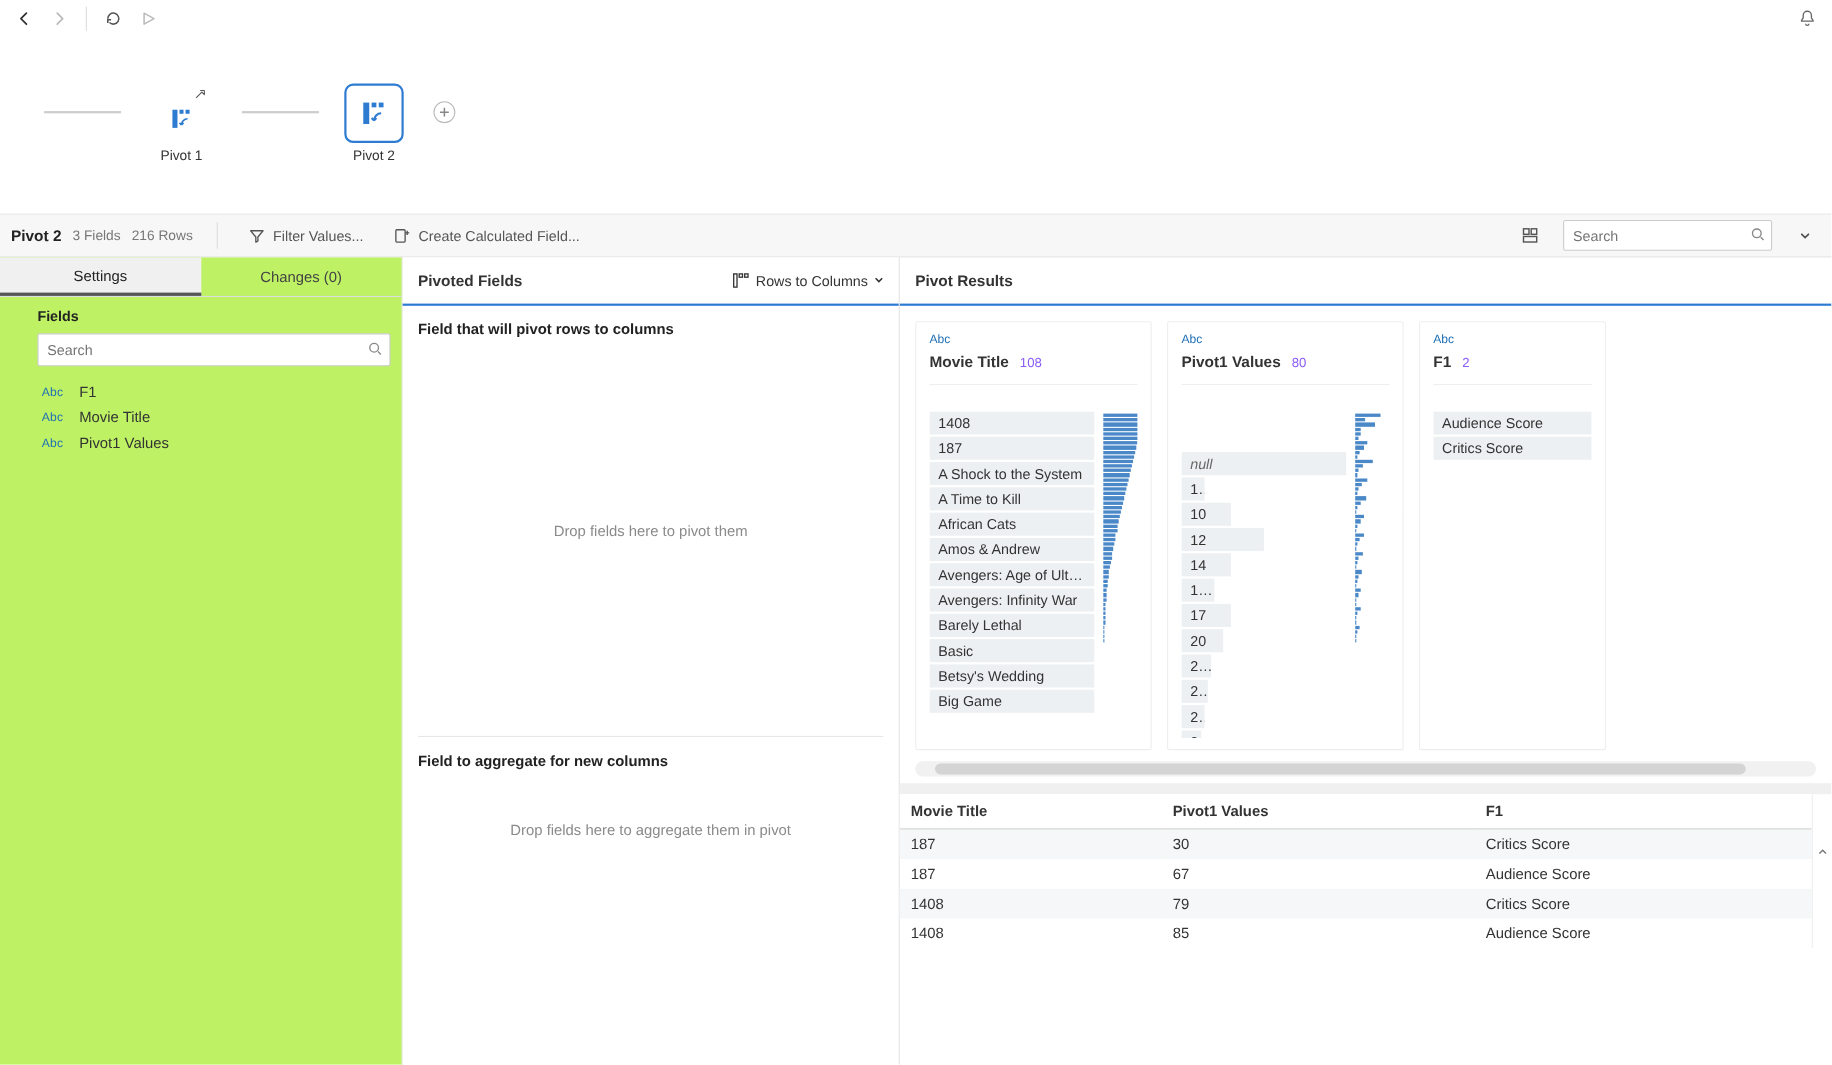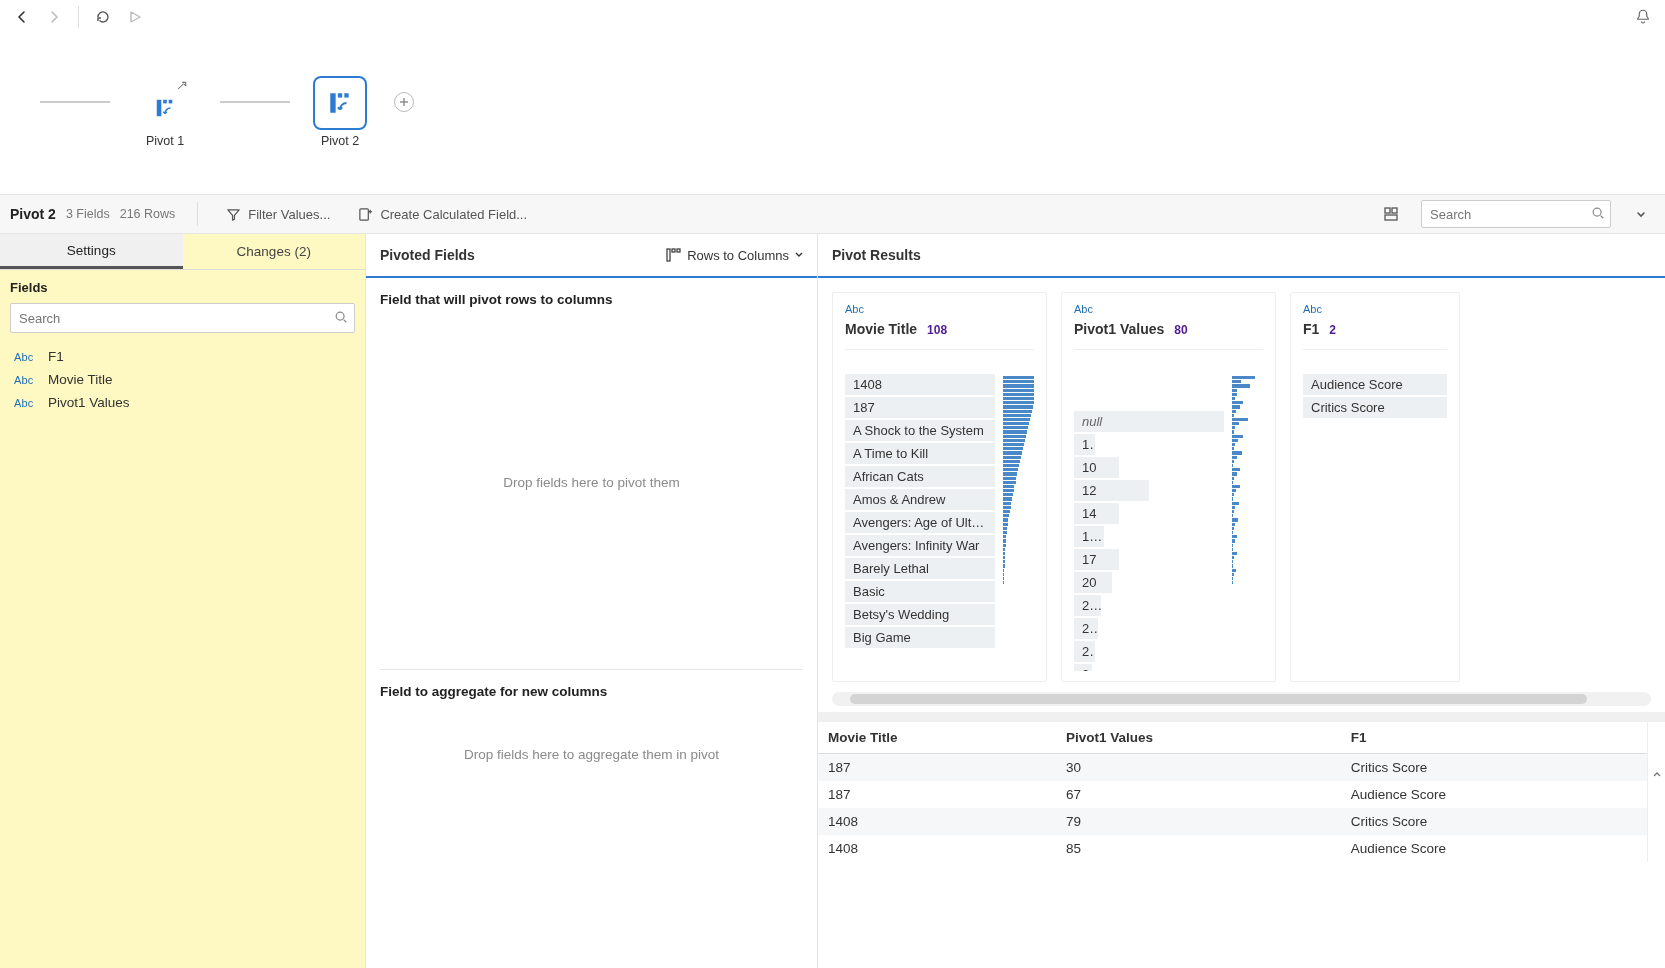--- a/index.html
+++ b/index.html
@@ -35,25 +35,25 @@
   .spacer { flex:1; }
   .ab-search { position:relative; width:190px; }
   .ab-search input { width:100%; height:28px; border:1px solid #ccc; border-radius:2px; padding:0 26px 0 8px; font-size:13px; background:#fff;}
   .ab-search .s-icon { position:absolute; right:6px; top:6px; color:#888;}
   .ab-chevron { padding:4px 8px; cursor:pointer; }
 
   
   .work { flex:1; display:flex; min-height:0; }
 
   
-  .sidebar { width:366px; border-right:1px solid #e5e5e5; display:flex; flex-direction:column; background:#fef9c3;}
+  .sidebar { width:366px; border-right:1px solid #e5e5e5; display:flex; flex-direction:column; background:#bef264;}
   .tabs { display:flex; height:36px; border-bottom:1px solid #ddd;}
   .tab { flex:1; display:flex; align-items:center; justify-content:center; font-size:13.5px; color:#444; cursor:pointer;}
   .tab.active { border-bottom:3px solid #555; font-weight:500; color:#222; background:#f0f0f0; }
-  .side-sec { padding:10px 10px 6px 10px;}
+  .side-sec { padding:10px 10px 6px 10px;margin-left:24px;}
   .side-sec h4 { font-size:13px; font-weight:600; color:#222; margin-bottom:8px;}
   .side-search { position:relative; margin-bottom:12px; }
   .side-search input { width:100%; height:30px; border:1px solid #ccc; border-radius:2px; padding:0 28px 0 8px; font-size:13px; background:#fff;}
   .side-search .s-icon{ position:absolute; right:7px; top:7px; color:#888;}
   .field-list { list-style:none; padding:0 2px;}
   .field-list li { display:flex; align-items:center; gap:10px; padding:4px 2px; font-size:13.5px;}
   .type-abc { color:#1f6fb5; font-size:11px; font-weight:500; letter-spacing:0.2px; width:24px;}
 
   
   .pivot-panel { width:452px; border-right:1px solid #e5e5e5; display:flex; flex-direction:column; background:#fff;}
@@ -67,21 +67,21 @@
   .pivot-divider { height:1px; background:#e7e7e7; margin:0 14px 0;}
 
   
   .results { flex:1; display:flex; flex-direction:column; min-width:0;}
   .results-head { height:44px; display:flex; align-items:center; padding:0 14px; border-bottom:2px solid #2e7cd1;}
   .results-head h3 { font-size:14px; font-weight:600;}
   .results-cards { display:flex; gap:14px; padding:14px 14px 8px; overflow-x:auto; min-height:0; }
   .card { min-width:210px; width:215px; border:1px solid #eee; border-radius:2px; background:#fff; padding:10px 12px; display:flex; flex-direction:column; min-height:0; max-height:390px;}
   .card .type { color:#1f6fb5; font-size:11px; margin-bottom:6px;}
   .card .ctitle { font-size:14px; font-weight:600; display:flex; align-items:baseline; gap:10px; padding-bottom:12px; border-bottom:1px solid #eee; margin-bottom:24px;}
-  .card .ctitle .count{ color:#4c1d95; font-weight:700; font-size:12px;}
+  .card .ctitle .count{ color:#8b5cf6; font-weight:400; font-size:12px;}
   .card-list{ list-style:none; overflow:hidden;}
   .card-list li{ background:#edf0f2; margin-bottom:2px; padding:3px 8px; font-size:13px; white-space:nowrap; overflow:hidden; text-overflow:ellipsis;}
   .card-list li.null{ font-style:italic; color:#666;}
   .card-body-row { display:flex; gap:8px; min-height:0; overflow:hidden;}
   .card-body-row ul { flex:0 0 150px;}
   .spark-col { width:38px; display:flex; flex-direction:column; gap:0; padding-top:2px;}
   .spark-bar { height:3.2px; background:#4a88c8; margin-bottom:1px; align-self:flex-start;}
 
   
   .rtable-wrap { border-top:10px solid #f0f0f0; position:relative; flex:0 0 auto; display:flex; }
@@ -217,21 +217,21 @@
         <path d="M3 5l3 3 3-3" fill="none" stroke="#555" stroke-width="1.6" stroke-linecap="round"></path>
       </svg>
   </div>
 </div>
 
 <div class="work">
 
   <div class="sidebar">
     <div class="tabs">
       <div class="tab active">Settings</div>
-      <div class="tab">Changes (2)</div>
+      <div class="tab">Changes (0)</div>
     </div>
     <div class="side-sec">
       <h4>Fields</h4>
       <div class="side-search">
         <input type="text" placeholder="Search" style="">
         <span class="s-icon">
           <svg width="14" height="14" viewBox="0 0 16 16">
               <circle cx="7" cy="7" r="4.5" fill="none" stroke="#888" stroke-width="1.4"></circle>
               <line x1="11" y1="11" x2="14" y2="14" stroke="#888" stroke-width="1.4"></line>
             </svg>

